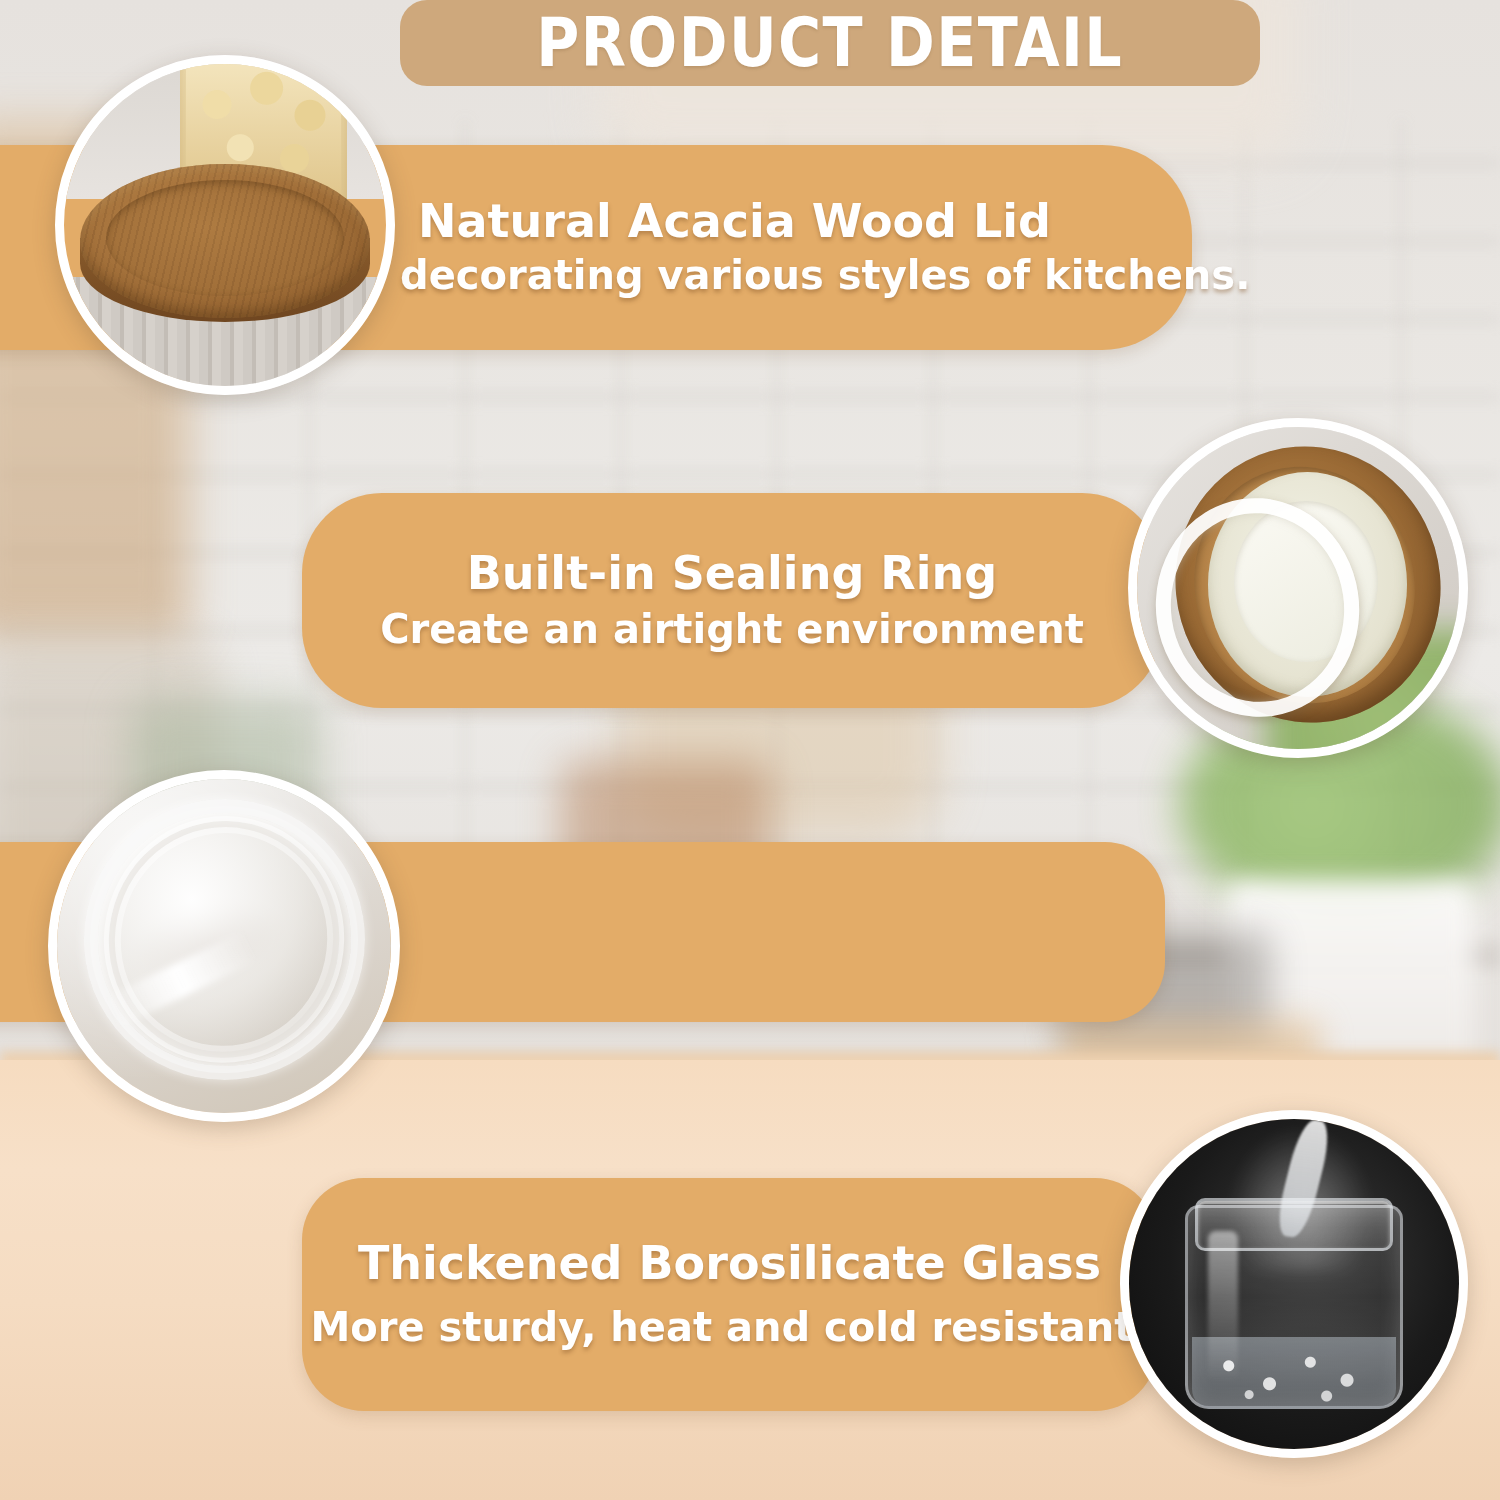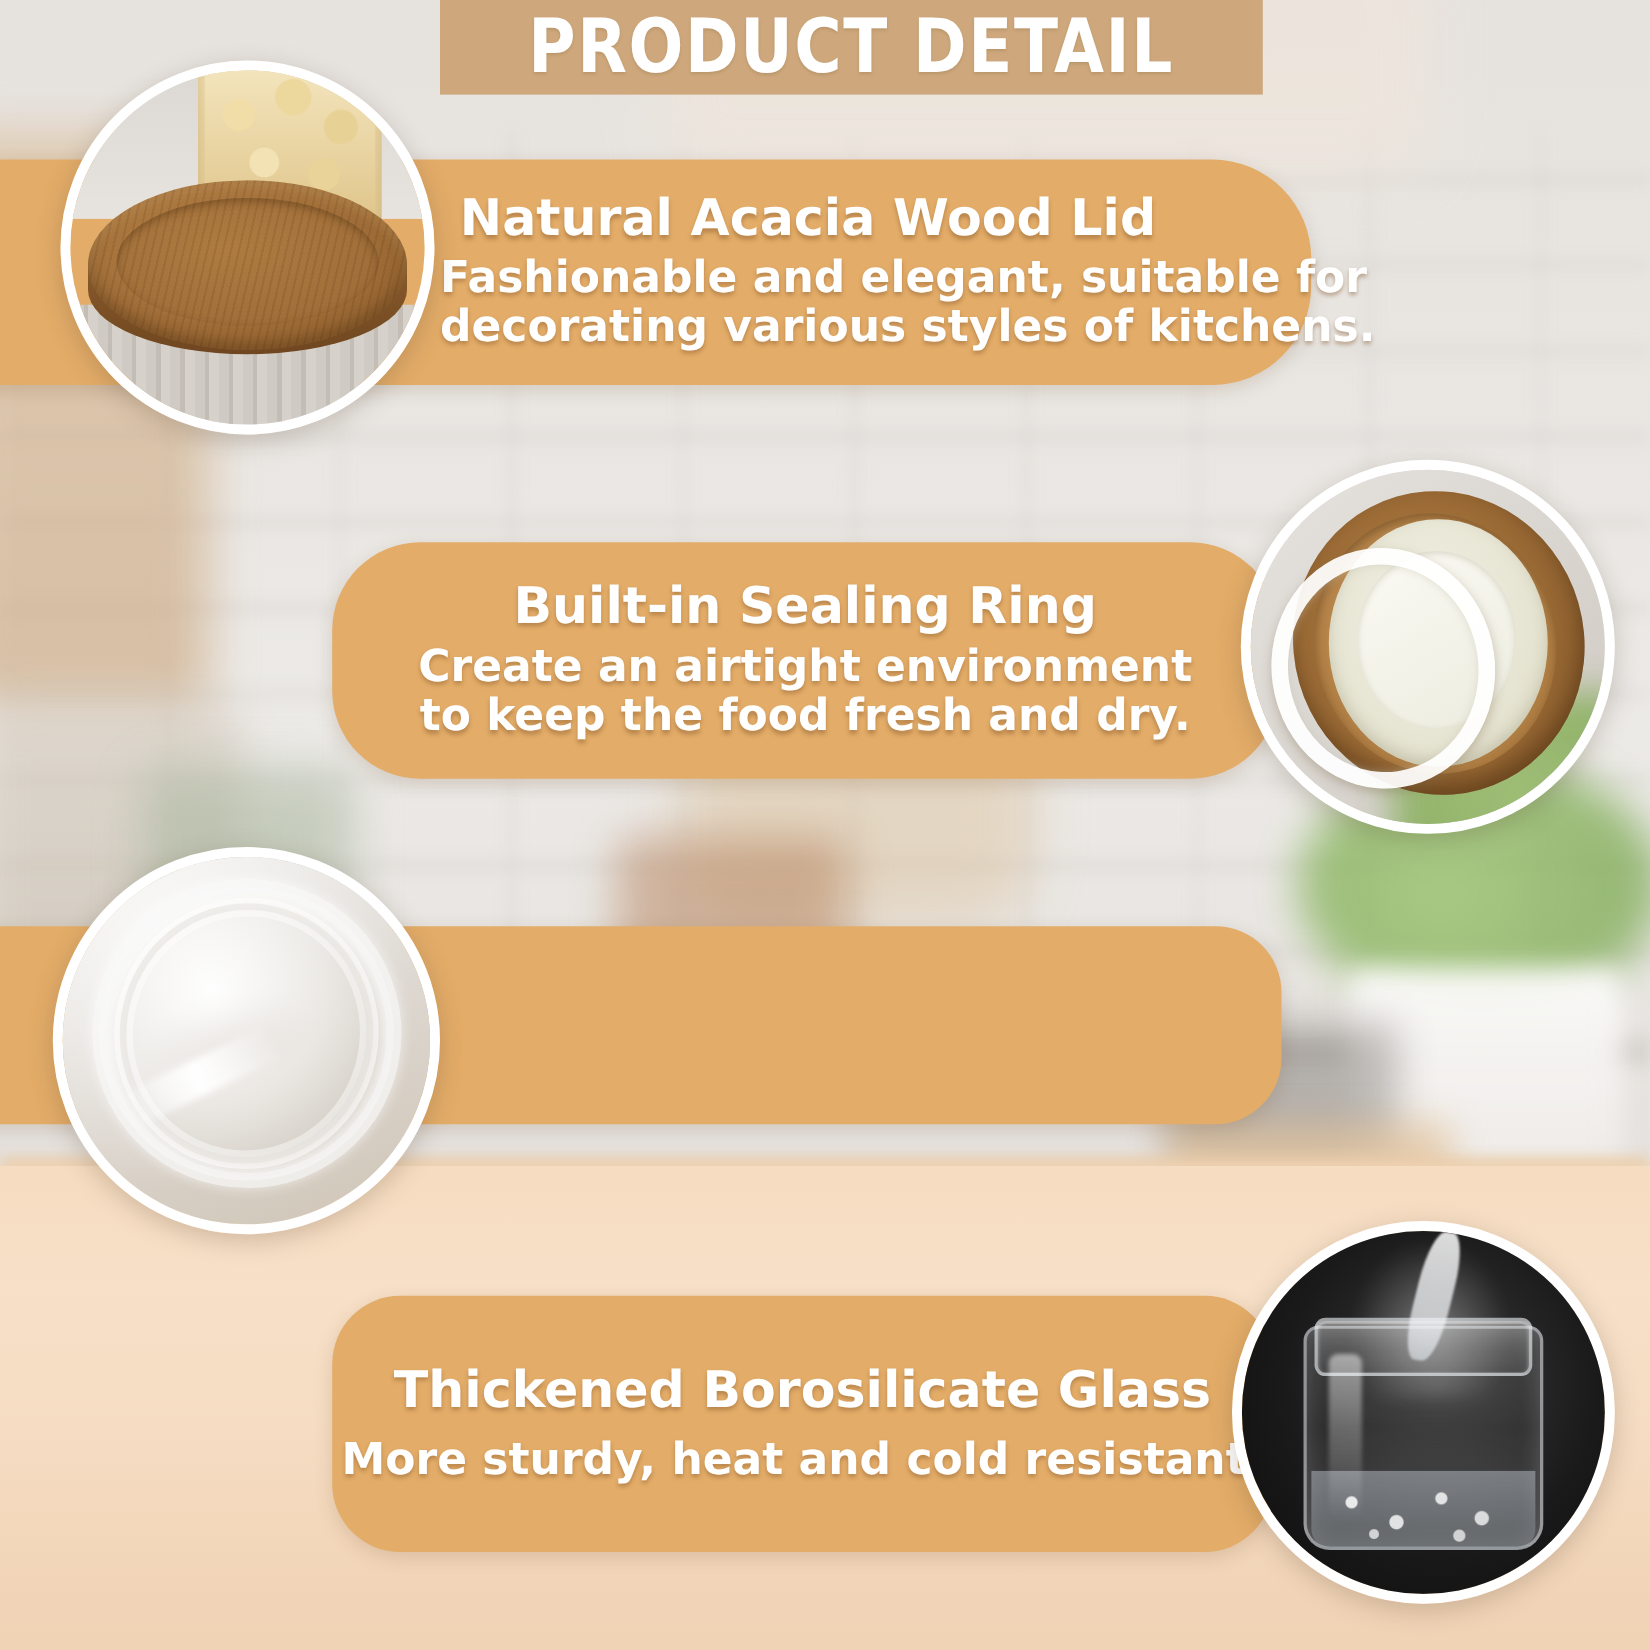--- a/index.html
+++ b/index.html
@@ -48,24 +48,25 @@
   .bg-brown-mid   { left:560px; top:760px; width:210px; height:140px; border-radius:18px; background:#b5815a; opacity:.5; filter:blur(20px); position:absolute;}
   .bg-board       { left:620px; top:640px; width:320px; height:200px; border-radius:60px; background:#d9b98c; opacity:.38; filter:blur(24px); position:absolute;}
   .bg-plant       { left:1180px; top:690px; width:330px; height:230px; border-radius:50%; background:radial-gradient(circle at 40% 50%,#8fbf5f,#6f9f45); opacity:.72; filter:blur(20px); position:absolute;}
   .bg-pot         { left:1225px; top:880px; width:250px; height:260px; border-radius:18px; background:linear-gradient(180deg,#fcfbfa,#e9e5e1); opacity:.95; filter:blur(12px); position:absolute;}
   .bg-dark-right  { left:1060px; top:930px; width:210px; height:120px; border-radius:14px; background:#7a7570; opacity:.45; filter:blur(18px); position:absolute;}
   .bg-wood-right  { left:1060px; top:1020px; width:260px; height:70px; border-radius:10px; background:#e0bb8d; opacity:.6; filter:blur(16px); position:absolute;}
   .bg-topwarm     { left:600px; top:-60px; width:700px; height:220px; border-radius:40px; background:#efe6dc; opacity:.7; filter:blur(26px); position:absolute;}
 
   
   #title-banner {
-    position:absolute; left:400px; top:0; width:748px; height:86px;
+    position:absolute; left:400px; top:0; width:860px; height:86px;
     background:#cea87c;
     display:flex; align-items:center; justify-content:center;
     z-index:4;
+    border-radius:27px;
   }
   #title-banner .title-text {
     color:#ffffff;
     font-size:68px;
     font-weight:bold;
     letter-spacing:1.5px;
     line-height:1;
     font-family:"DejaVu Sans", sans-serif;
     font-stretch:condensed;
     transform:scaleX(.96);
@@ -295,41 +296,39 @@
   <div class="bg-counter-edge"></div>
   <div class="bg-counter"></div>
 </div>
 
 <div id="title-banner">
   <span class="title-text">PRODUCT DETAIL</span>
 </div>
 
 <div class="banner" id="banner-1">
   <div class="head">Natural Acacia Wood Lid</div>
-  <div class="line">Fashionable and elegant, suitable for</div>
   <div class="line">decorating various styles of kitchens.</div>
 </div>
 
 <div class="photo-circle" id="circle-1">
   <div class="photo-inner">
     <div id="c1-bgwall"></div>
     <div id="c1-pastajar"></div>
     <div id="c1-pasta"></div>
     <div id="c1-board"></div>
     <div id="c1-lid-side"></div>
     <div id="c1-lid-top"></div>
     <div id="c1-lid-groove"></div>
     <div id="c1-grain"></div>
   </div>
 </div>
 
 <div class="banner" id="banner-2">
   <div class="head">Built-in Sealing Ring</div>
   <div class="line">Create an airtight environment</div>
-  <div class="line">to keep the food fresh and dry.</div>
 </div>
 
 <div class="photo-circle" id="circle-2">
   <div class="photo-inner">
     <div id="c2-bg"></div>
     <div id="c2-greenbl"></div>
     <div id="c2-wood"></div>
     <div id="c2-woodin"></div>
     <div id="c2-liner"></div>
     <div id="c2-linerin"></div>

